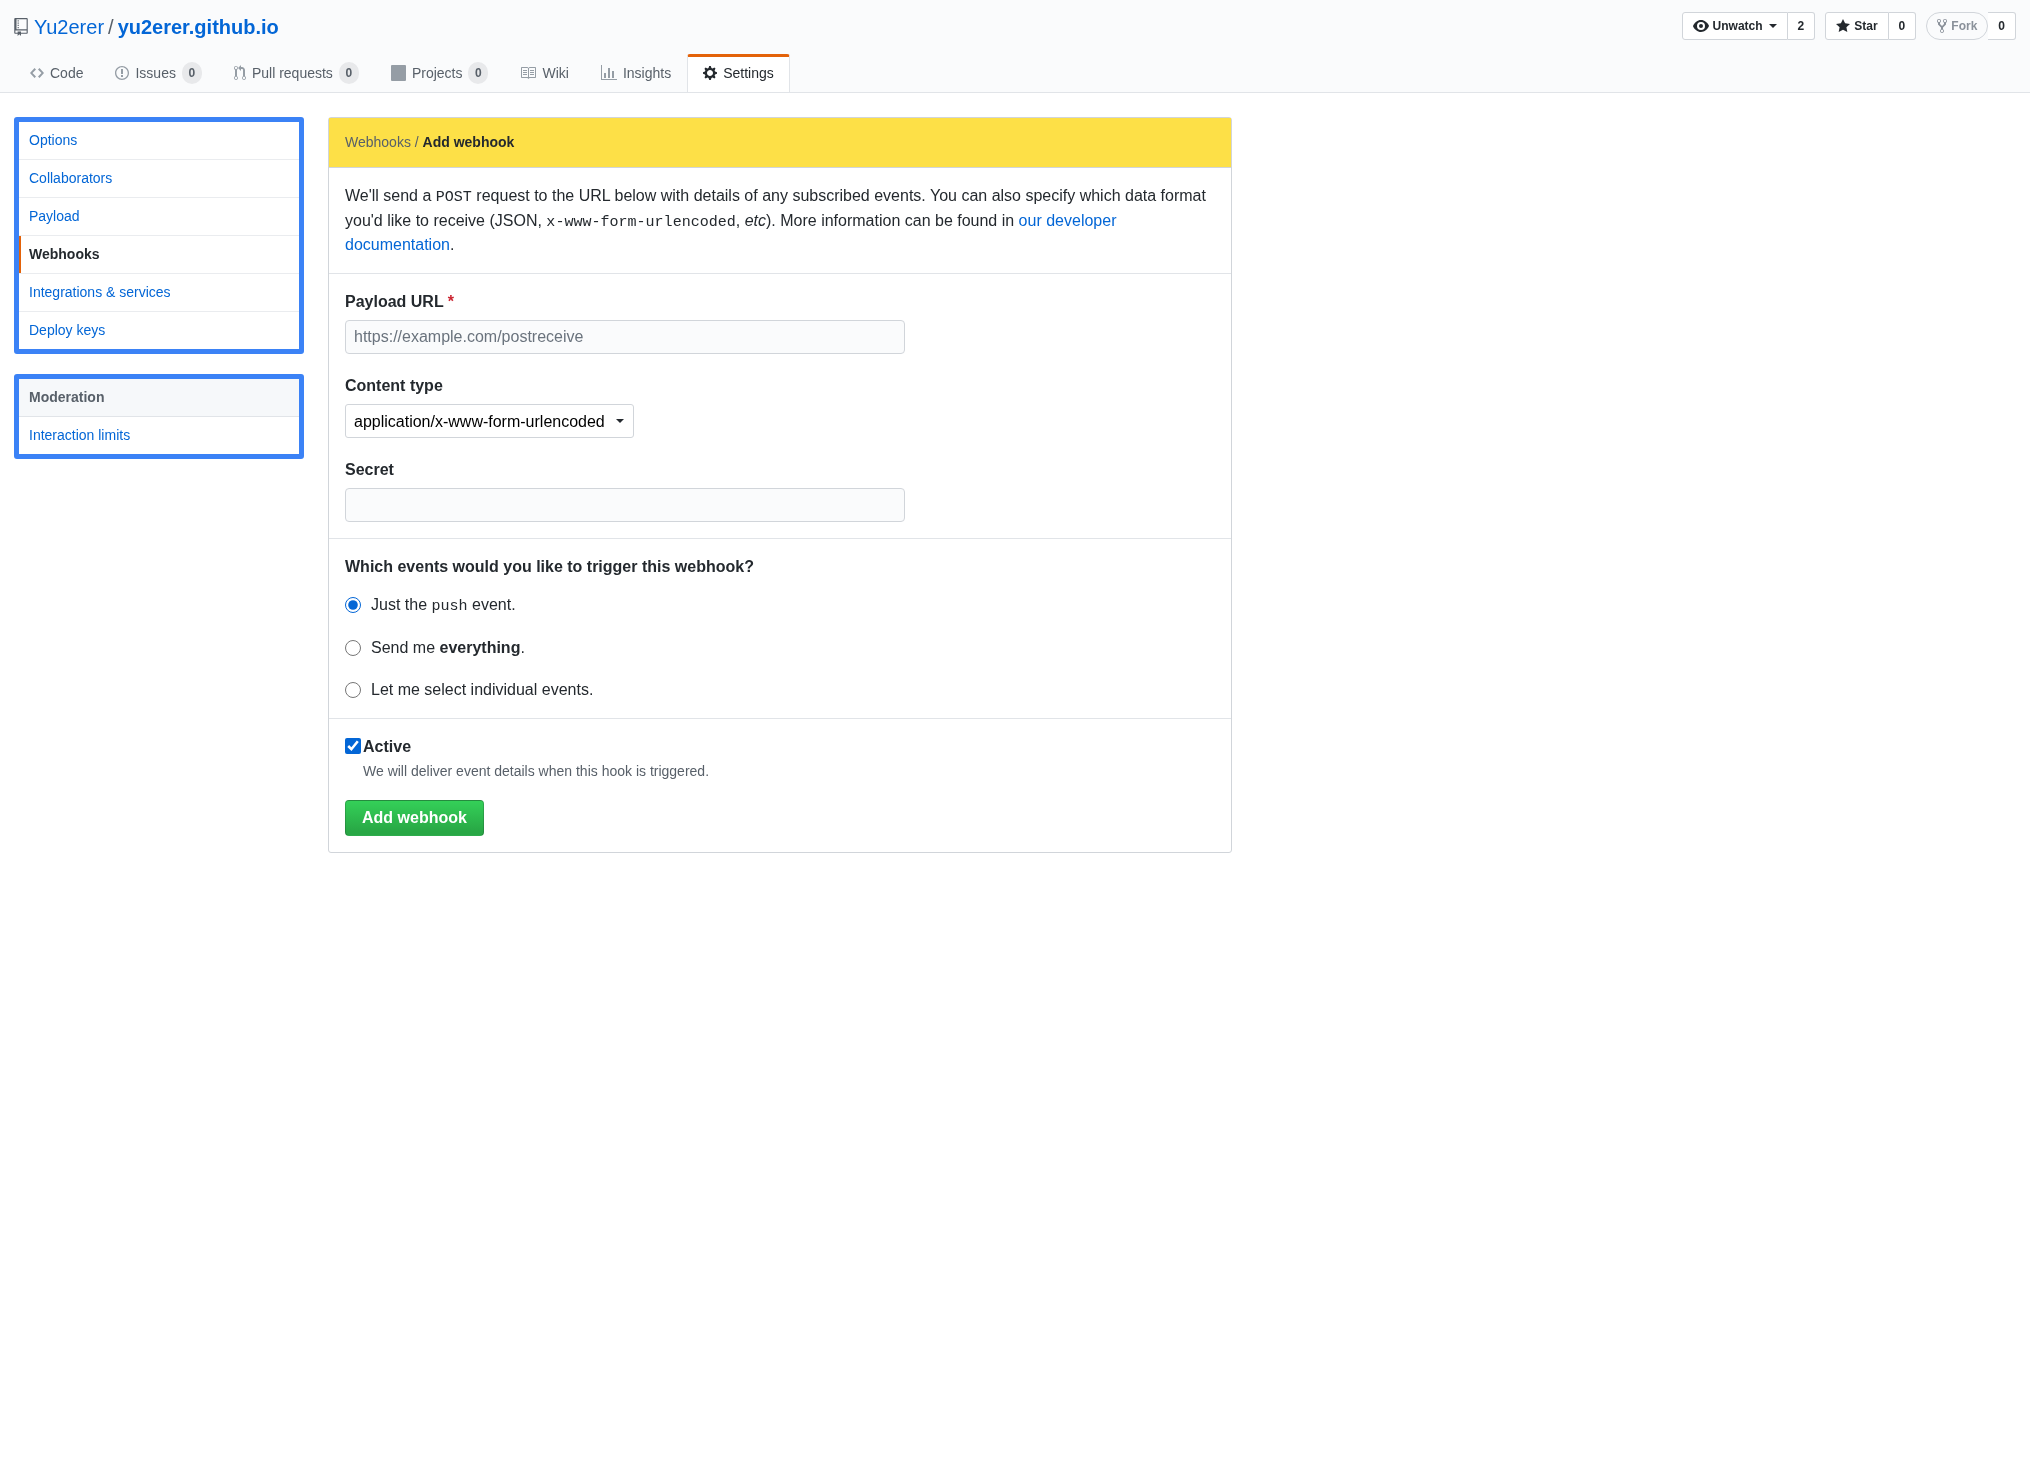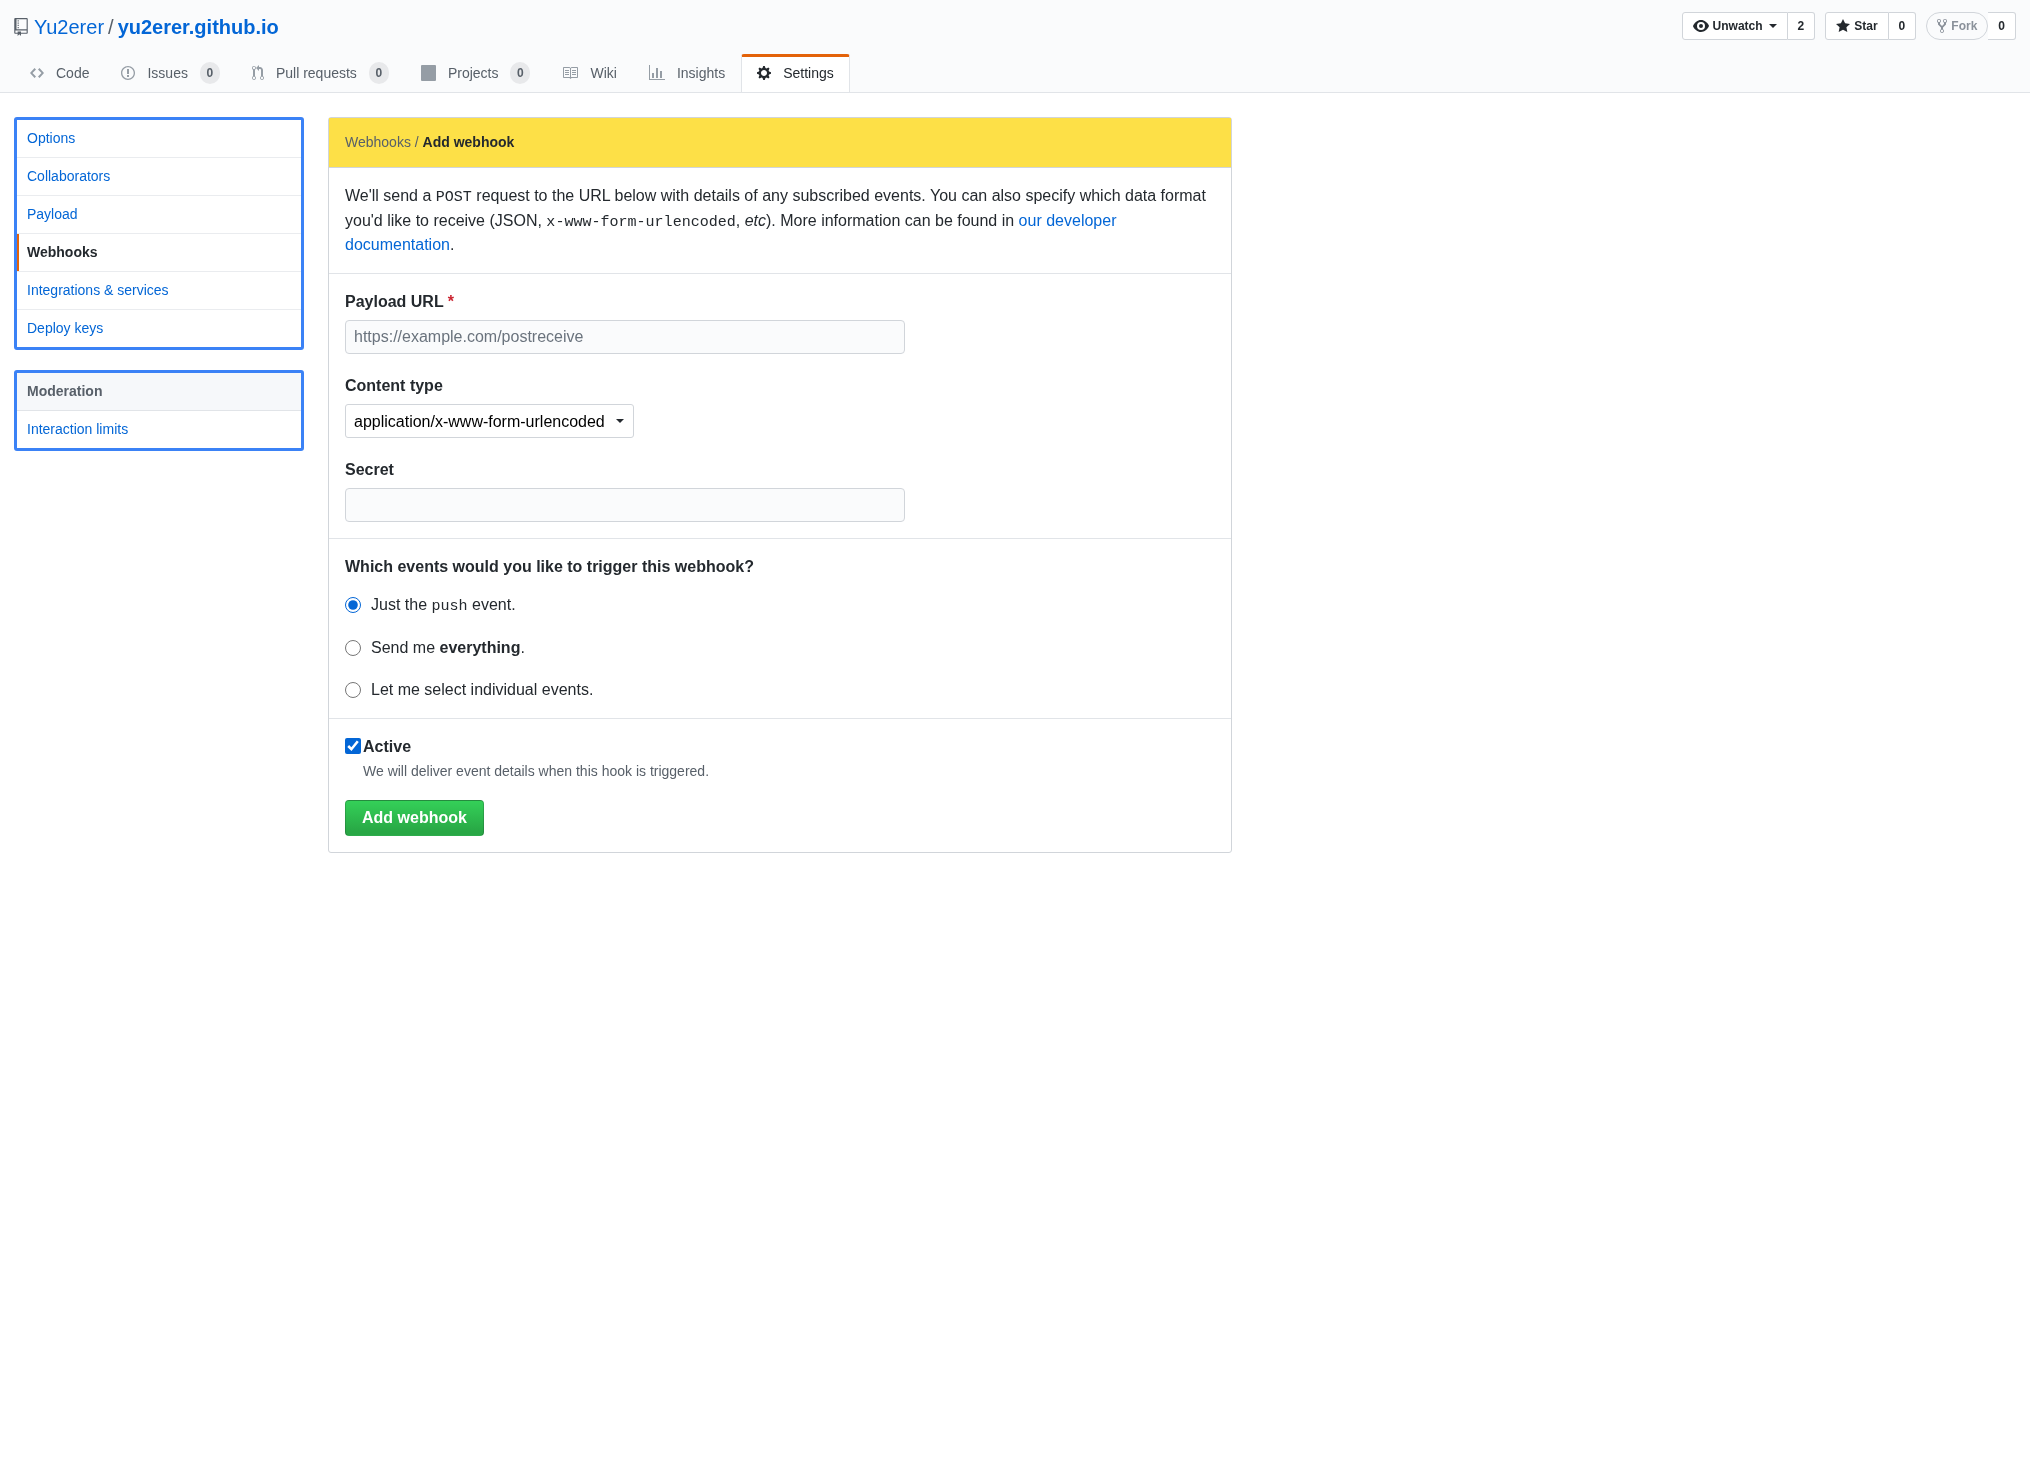--- a/index.html
+++ b/index.html
@@ -65,21 +65,21 @@
 }
 
 
 .reponav {
   display: flex;
   gap: 0;
 }
 .reponav-item {
   display: inline-flex;
   align-items: center;
-  gap: 12px;
+  gap: 6px;
   padding: 7px 15px 8px;
   border: 1px solid transparent;
   border-bottom: 0;
   border-radius: 3px 3px 0 0;
   color: #586069;
   font-size: 14px;
   white-space: nowrap;
 }
 .reponav-item .counter {
   background: rgba(27,31,35,0.08);
@@ -104,21 +104,21 @@
 
 .container {
   max-width: 1246px;
   margin: 0;
   padding: 24px 14px;
   display: flex;
   gap: 24px;
 }
 .sidebar { width: 290px; flex-shrink: 0; }
 .menu {
-  border: 3px solid #3b82f6;
+  border: 5px solid #3b82f6;
   border-radius: 3px;
   margin-bottom: 20px;
   overflow: hidden;
 }
 .menu-item {
   display: block;
   padding: 8px 10px;
   border-bottom: 1px solid #eaecef;
   color: #0366d6;
   position: relative;

